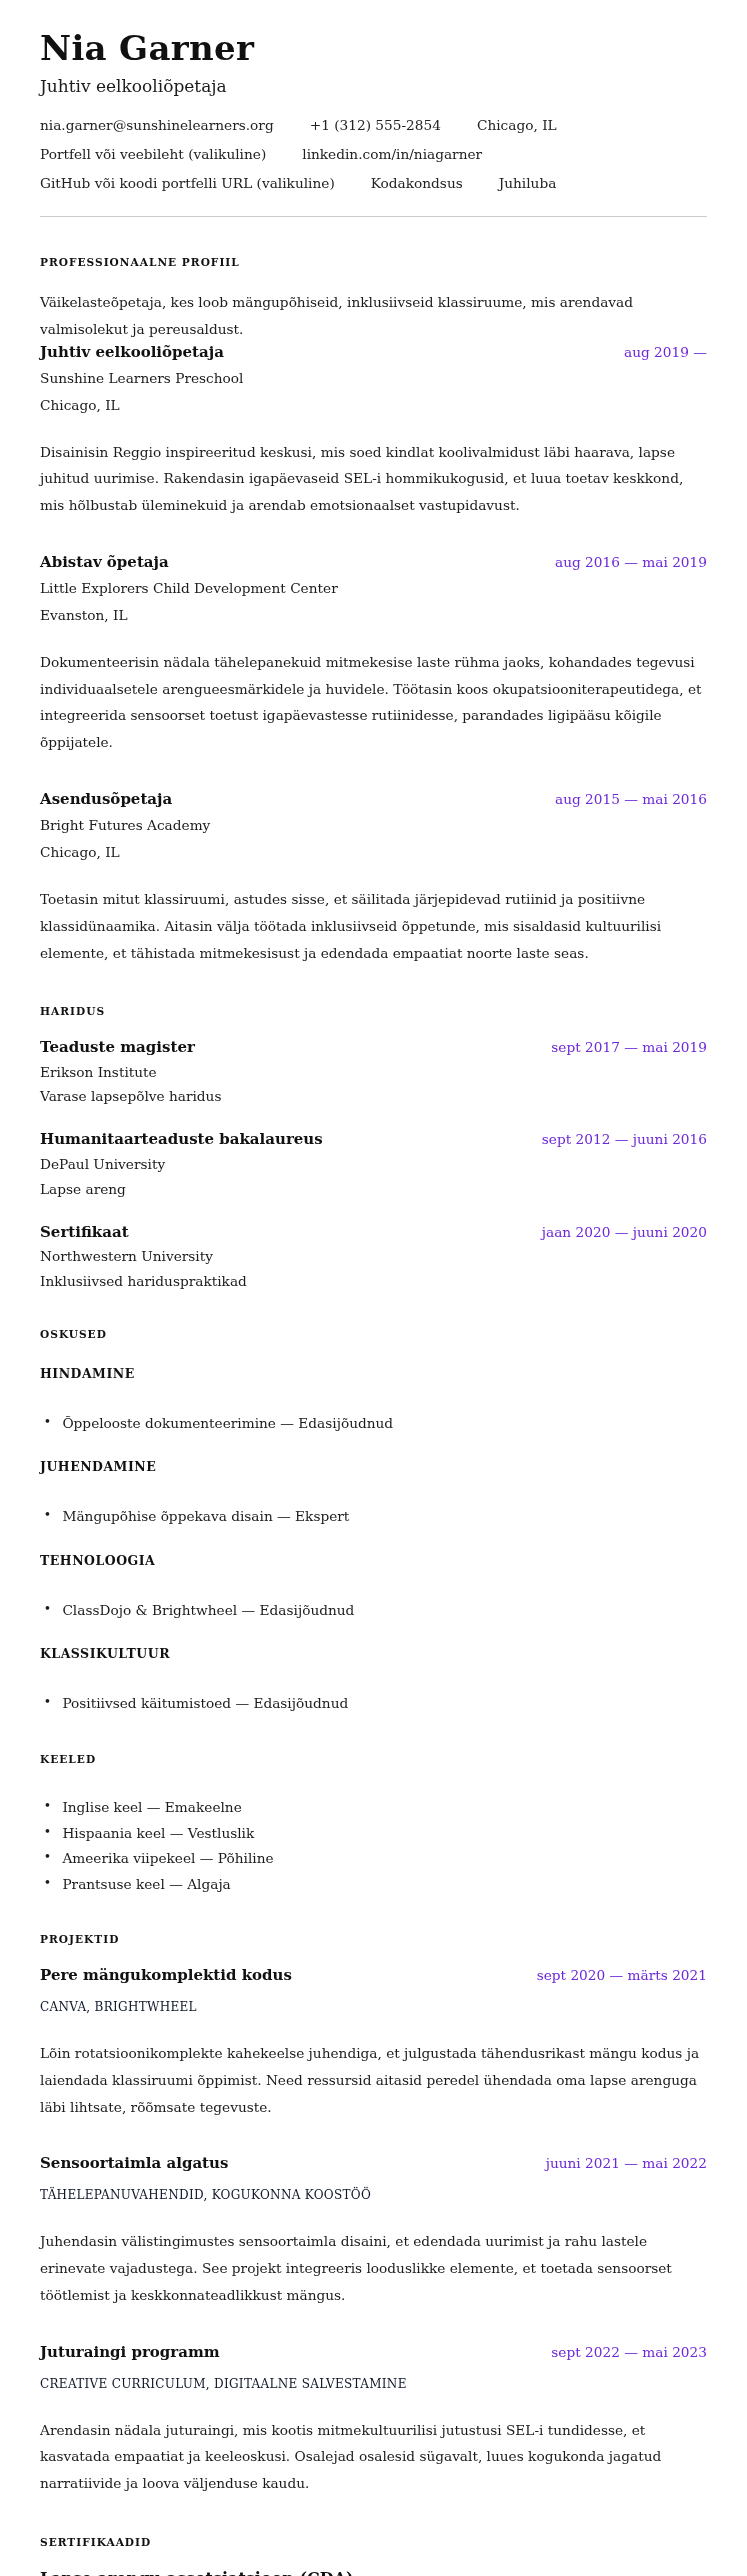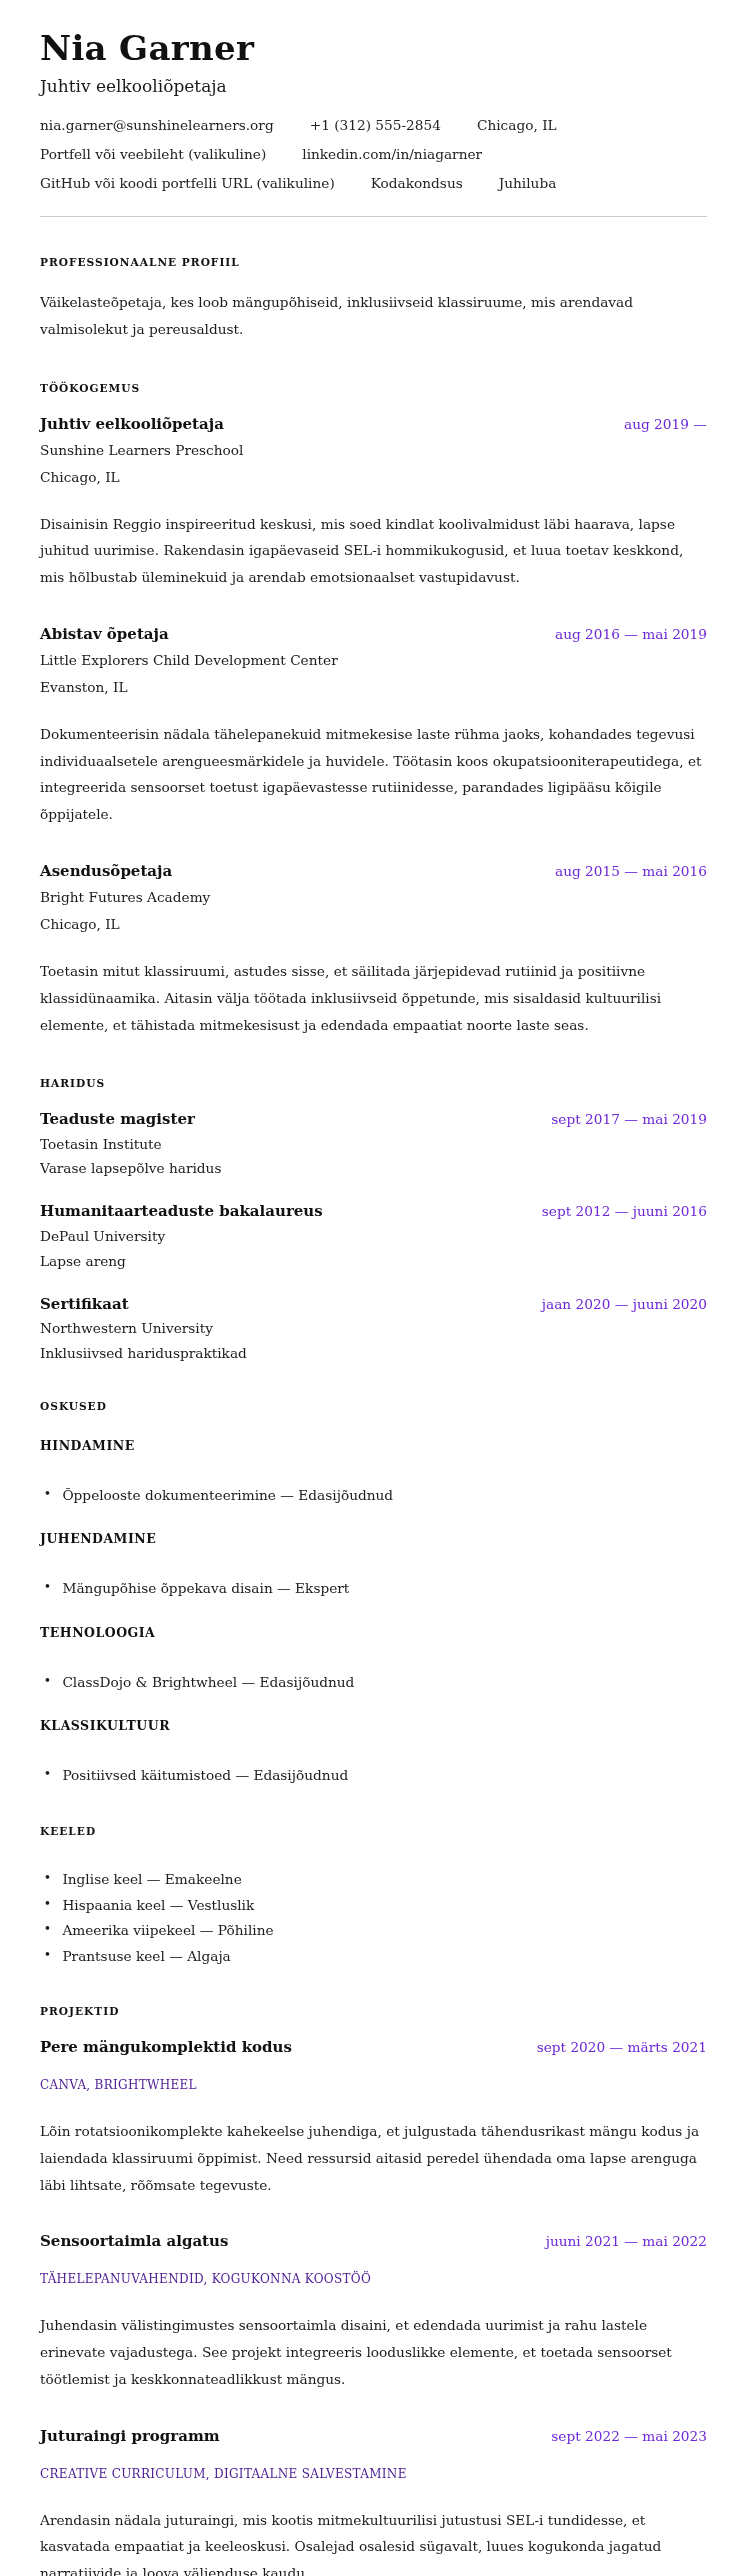--- a/index.html
+++ b/index.html
@@ -93,22 +93,22 @@
   .entry-desc {
     font-size: 13.7px;
     line-height: 1.95;
     color: #1b1b1b;
     margin-top: 26px;
     max-width: 663px;
   }
   .entry-tools {
     font-size: 12px;
     letter-spacing: 0.3px;
-    color: #4c1d95;
-    margin-top: 22px;
+    color: #0f172a;
+    margin-top: 16px;
   }
   .edu-entry { margin-bottom: 26px; }
   .edu-entry .entry-sub { margin-top: 7.5px; }
   .edu-entry .entry-loc { margin-top: 8.7px; }
 
   
   .skill-cat {
     font-size: 12.5px;
     font-weight: bold;
     letter-spacing: 0.5px;
@@ -174,21 +174,20 @@
   </header>
 
   <hr class="rule">
 
   <section>
     <div class="section-heading">PROFESSIONAALNE PROFIIL</div>
     <p class="body-text">Väikelasteõpetaja, kes loob mängupõhiseid, inklusiivseid klassiruume, mis arendavad valmisolekut ja pereusaldust.</p>
   </section>
 
   <section>
-    <div class="section-heading">TÖÖKOGEMUS</div>
 
     <div class="entry">
       <div class="entry-head">
         <span class="entry-title">Juhtiv eelkooliõpetaja</span>
         <span class="entry-date">aug 2019 —</span>
       </div>
       <div class="entry-sub">Sunshine Learners Preschool</div>
       <div class="entry-loc">Chicago, IL</div>
       <p class="entry-desc">Disainisin Reggio inspireeritud keskusi, mis soed kindlat koolivalmidust läbi haarava, lapse juhitud uurimise. Rakendasin igapäevaseid SEL-i hommikukogusid, et luua toetav keskkond, mis hõlbustab üleminekuid ja arendab emotsionaalset vastupidavust.</p>
     </div>
@@ -215,21 +214,21 @@
   </section>
 
   <section>
     <div class="section-heading">HARIDUS</div>
 
     <div class="entry edu-entry">
       <div class="entry-head">
         <span class="entry-title">Teaduste magister</span>
         <span class="entry-date">sept 2017 — mai 2019</span>
       </div>
-      <div class="entry-sub">Toetasin Institute</div>
+      <div class="entry-sub">Erikson Institute</div>
       <div class="entry-loc">Varase lapsepõlve haridus</div>
     </div>
 
     <div class="entry edu-entry">
       <div class="entry-head">
         <span class="entry-title">Humanitaarteaduste bakalaureus</span>
         <span class="entry-date">sept 2012 — juuni 2016</span>
       </div>
       <div class="entry-sub">DePaul University</div>
       <div class="entry-loc">Lapse areng</div>

